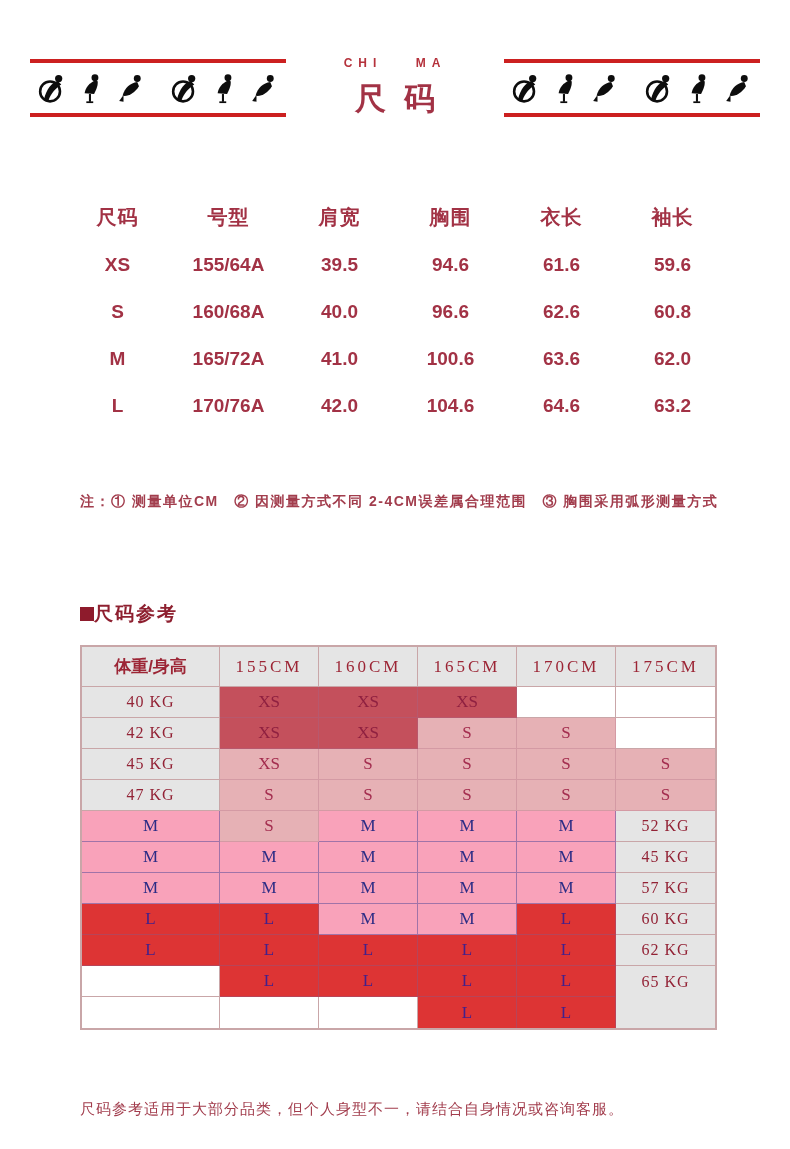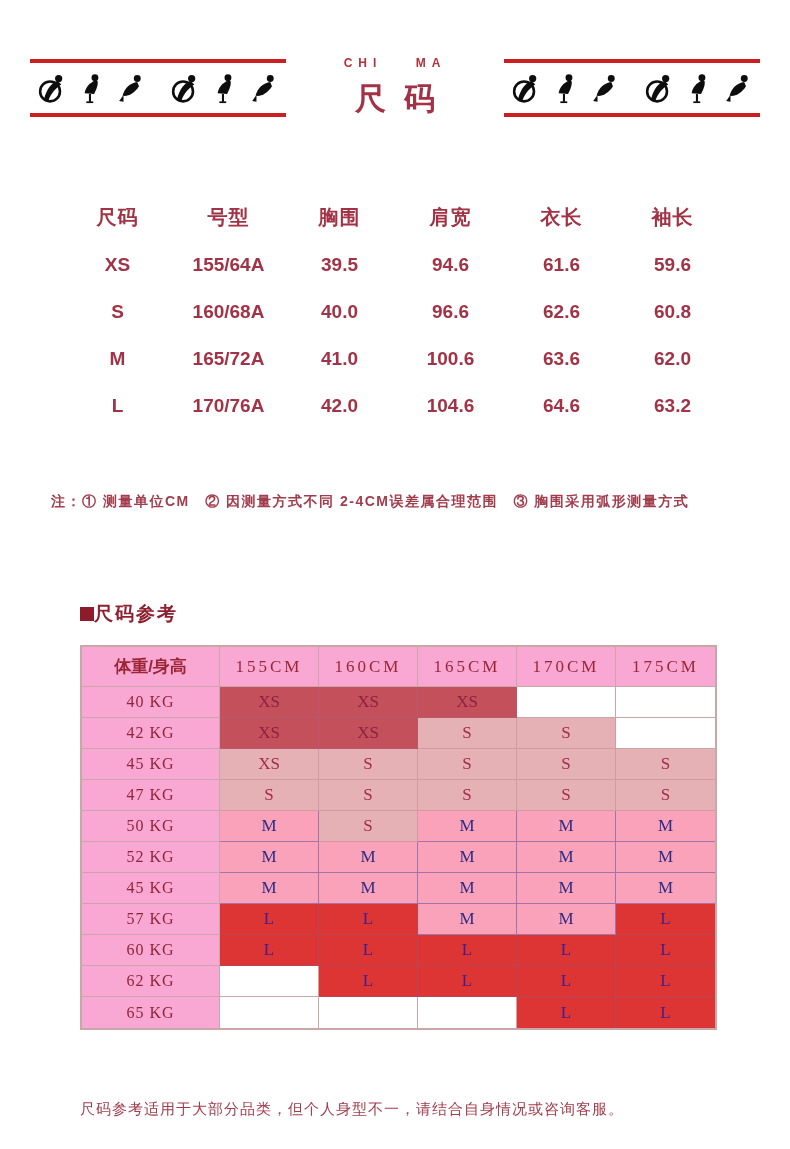--- a/index.html
+++ b/index.html
@@ -21,32 +21,32 @@
               letter-spacing:18px;padding-left:18px;}
 
   
   .size-table{position:absolute;left:62px;top:192px;width:666px;
               display:grid;grid-template-columns:repeat(6,1fr);grid-auto-rows:47px;}
   .st-h,.st-c{display:flex;align-items:center;justify-content:center;
               color:#a23245;font-weight:bold;}
   .st-h{font-size:20px;letter-spacing:1px;}
   .st-c{font-size:19px;}
 
-  .note{position:absolute;left:51px;top:491px;width:680px;
+  .note{position:absolute;left:80px;top:491px;width:680px;
         font-size:14px;color:#a23d4d;letter-spacing:1.5px;font-weight:bold;}
 
   
   .ref-heading{position:absolute;left:80px;top:599px;display:flex;align-items:center;}
   .bullet{width:14px;height:14px;background:#8e1b2c;}
   .heading-text{font-weight:bold;font-size:19px;color:#8e2030;letter-spacing:2px;}
 
   .ref-table{position:absolute;left:80px;top:643px;width:633px;
              display:grid;grid-template-columns:138px repeat(5,1fr);
              grid-template-rows:40px repeat(11,31px);
-             border:2px solid #c9a6a8;background:#f9a8d4;}
+             border:2px solid #c9a6a8;background:#e5e5e5;}
   .rh,.rw,.rc{display:flex;align-items:center;justify-content:center;
               border-right:1px solid #c9a6a8;border-bottom:1px solid #c9a6a8;
               font-family:"Liberation Serif",serif;overflow:hidden;}
   .ref-table > :nth-child(6n){border-right:0;}
   .ref-table > :nth-last-child(-n+6){border-bottom:0;}
   .rh{font-size:17px;color:#9c2535;letter-spacing:3px;}
   .rh.corner{font-family:"Liberation Sans",sans-serif;font-weight:bold;
              font-size:17px;letter-spacing:0;}
   .rw{font-size:16px;color:#932336;letter-spacing:1px;}
   .rc{font-size:17px;}
@@ -137,22 +137,22 @@
     <svg class="dancer" viewBox="0 0 36 38">
       <circle cx="27" cy="8" r="4" fill="#0d0d0d"></circle>
       <path d="M27 12 C19 13,12 19,10 28 C17 29,24 25,29 17 Z" fill="#0d0d0d"></path>
       <path d="M11 27 L6 34 L11 35 Z" fill="#0d0d0d"></path>
     </svg>
   </div>
 
   <div class="size-table">
     <div class="st-h">尺码</div>
     <div class="st-h">号型</div>
+    <div class="st-h">肩宽</div>
     <div class="st-h">胸围</div>
-    <div class="st-h">肩宽</div>
     <div class="st-h">衣长</div>
     <div class="st-h">袖长</div>
 
     <div class="st-c">XS</div>
     <div class="st-c">155/64A</div>
     <div class="st-c">39.5</div>
     <div class="st-c">94.6</div>
     <div class="st-c">61.6</div>
     <div class="st-c">59.6</div>
 
@@ -214,21 +214,20 @@
     <div class="rc" data-type="s-soft">S</div>
     <div class="rc" data-type="s-soft">S</div>
 
     <div class="rw">47 KG</div>
     <div class="rc" data-type="s-soft">S</div>
     <div class="rc" data-type="s-soft">S</div>
     <div class="rc" data-type="s-soft">S</div>
     <div class="rc" data-type="s-soft">S</div>
     <div class="rc" data-type="s-soft">S</div>
 
-    <div class="rw">50 KG</div>
     <div class="rc" data-type="m-pink">M</div>
     <div class="rc" data-type="s-soft">S</div>
     <div class="rc" data-type="m-pink">M</div>
     <div class="rc" data-type="m-pink">M</div>
     <div class="rc" data-type="m-pink">M</div>
 
     <div class="rw">52 KG</div>
     <div class="rc" data-type="m-pink">M</div>
     <div class="rc" data-type="m-pink">M</div>
     <div class="rc" data-type="m-pink">M</div>

